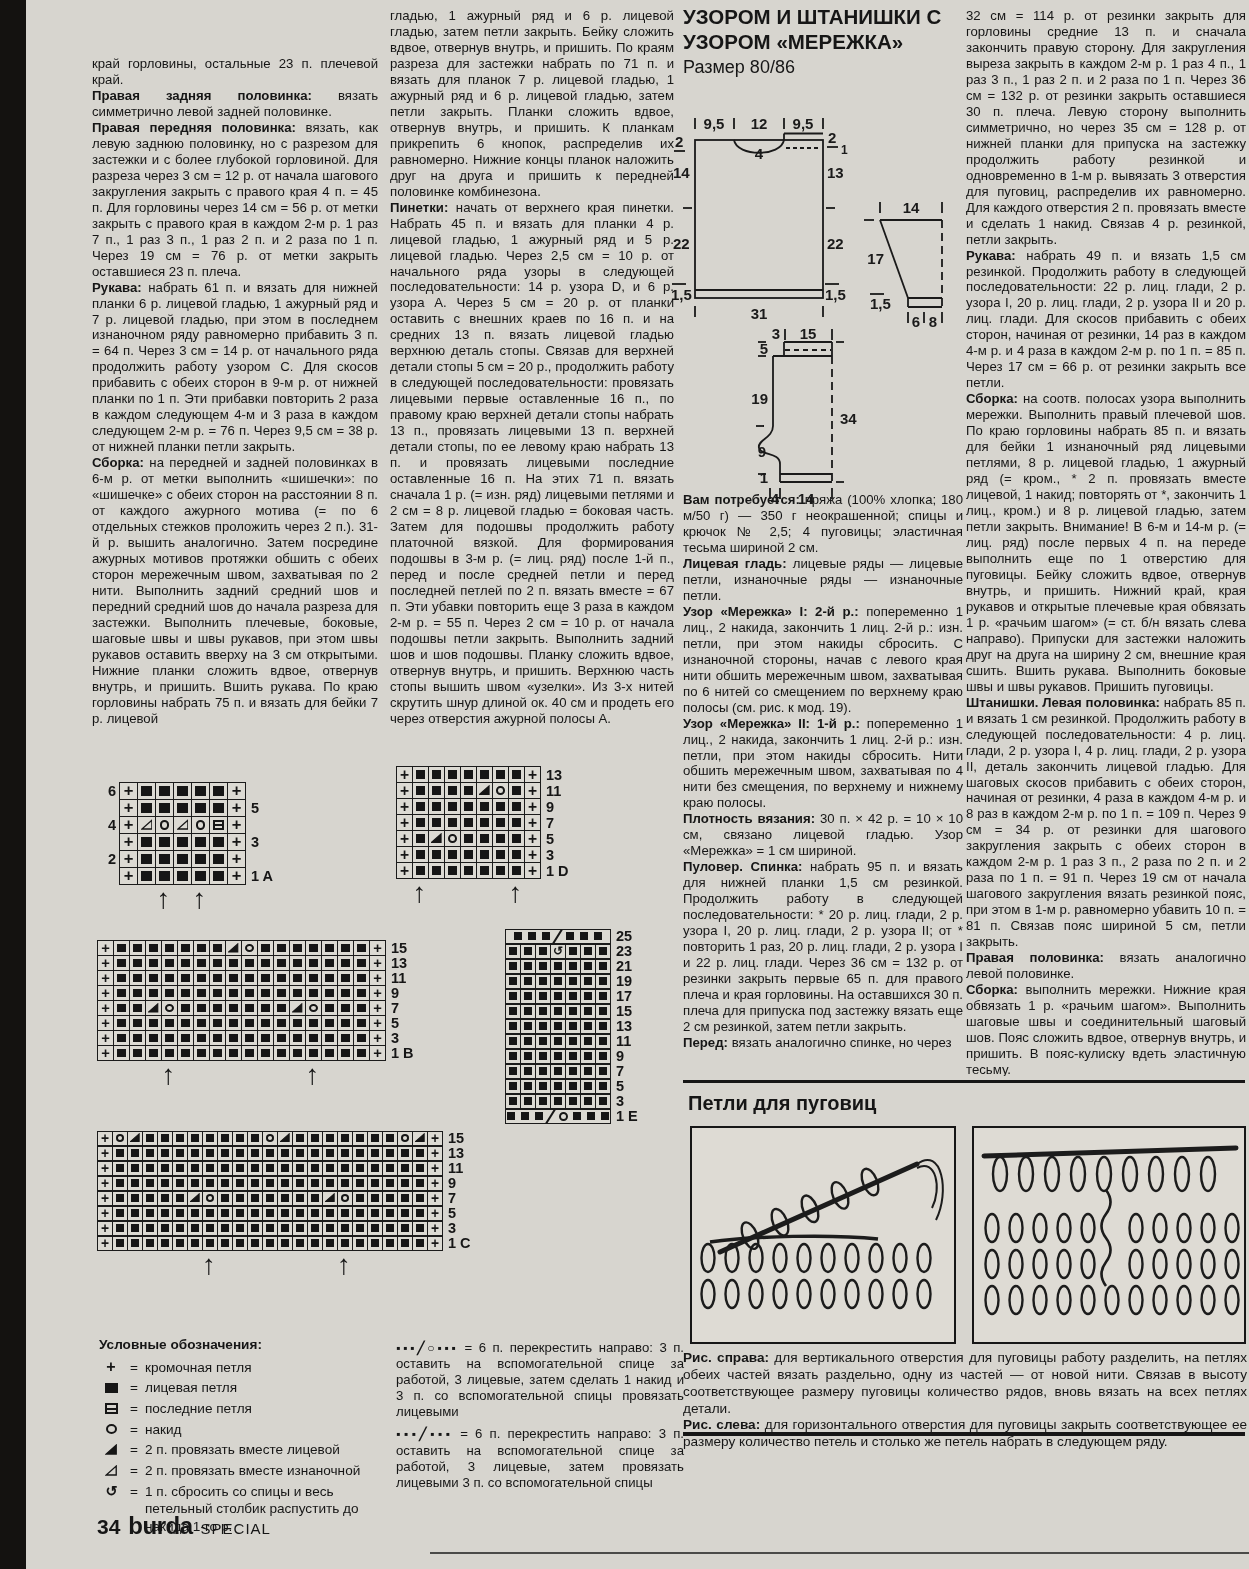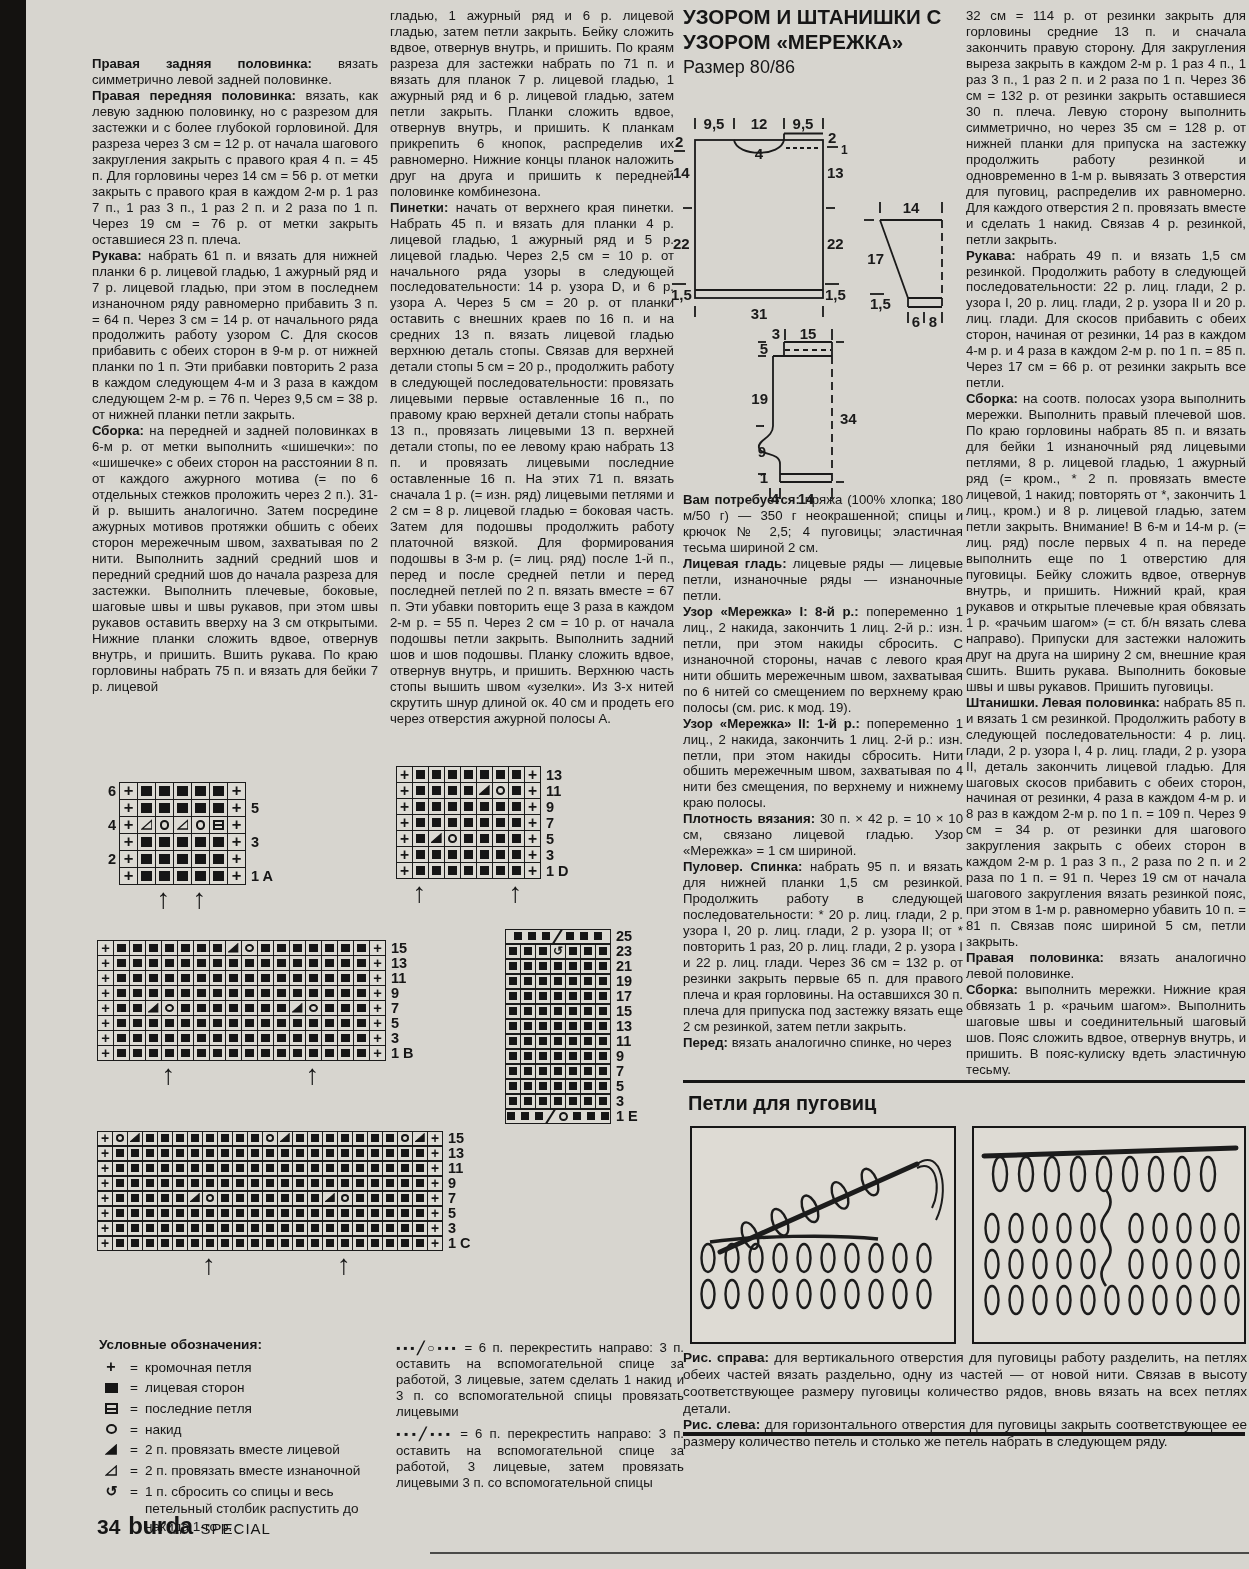--- a/index.html
+++ b/index.html
@@ -60,33 +60,34 @@
   .f-suffix{font-size:15px;letter-spacing:1px;}
   .bottom-shadow{position:absolute;left:430px;top:1552px;width:819px;height:2px;background:#4a4a48;}
 </style>
 </head>
 <body>
 
 <div class="page">
   <div class="scan-edge"></div>
 
   <div class="col" id="col1" style="left:92px;top:56px;width:286px;height:722px;">
+      <p class="para">край горловины, остальные 23 п. плечевой край.</p>
       <p class="para"><b class="lead">Правая задняя половинка: </b>вязать симметрично левой задней половинке.</p>
       <p class="para"><b class="lead">Правая передняя половинка: </b>вязать, как левую заднюю половинку, но с разрезом для застежки и с более глубокой горловиной. Для разреза через 3 см = 12 р. от начала шагового закругления закрыть с правого края 4 п. = 45 п. Для горловины через 14 см = 56 р. от метки закрыть с правого края в каждом 2-м р. 1 раз 7 п., 1 раз 3 п., 1 раз 2 п. и 2 раза по 1 п. Через 19 см = 76 р. от метки закрыть оставшиеся 23 п. плеча.</p>
       <p class="para"><b class="lead">Рукава: </b>набрать 61 п. и вязать для нижней планки 6 р. лицевой гладью, 1 ажурный ряд и 7 р. лицевой гладью, при этом в последнем изнаночном ряду равномерно прибавить 3 п. = 64 п. Через 3 см = 14 р. от начального ряда продолжить работу узором C. Для скосов прибавить с обеих сторон в 9-м р. от нижней планки по 1 п. Эти прибавки повторить 2 раза в каждом следующем 4-м и 3 раза в каждом следующем 2-м р. = 76 п. Через 9,5 см = 38 р. от нижней планки петли закрыть.</p>
       <p class="para"><b class="lead">Сборка: </b>на передней и задней половинках в 6-м р. от метки выполнить «шишечки»: по «шишечке» с обеих сторон на расстоянии 8 п. от каждого ажурного мотива (= по 6 отдельных стежков проложить через 2 п.). 31-й р. вышить аналогично. Затем посредине ажурных мотивов протяжки обшить с обеих сторон мережечным швом, захватывая по 2 нити. Выполнить задний средний шов и передний средний шов до начала разреза для застежки. Выполнить плечевые, боковые, шаговые швы и швы рукавов, при этом швы рукавов оставить вверху на 3 см открытыми. Нижние планки сложить вдвое, отвернув внутрь, и пришить. Вшить рукава. По краю горловины набрать 75 п. и вязать для бейки 7 р. лицевой</p>
     </div>
   <div class="col" id="col2" style="left:390px;top:8px;width:284px;height:752px;">
       <p class="para">гладью, 1 ажурный ряд и 6 р. лицевой гладью, затем петли закрыть. Бейку сложить вдвое, отвернув внутрь, и пришить. По краям разреза для застежки набрать по 71 п. и вязать для планок 7 р. лицевой гладью, 1 ажурный ряд и 6 р. лицевой гладью, затем петли закрыть. Планки сложить вдвое, отвернув внутрь, и пришить. К планкам прикрепить 6 кнопок, распределив их равномерно. Нижние концы планок наложить друг на друга и пришить к передней половинке комбинезона.</p>
       <p class="para"><b class="lead">Пинетки: </b>начать от верхнего края пинетки. Набрать 45 п. и вязать для планки 4 р. лицевой гладью, 1 ажурный ряд и 5 р. лицевой гладью. Через 2,5 см = 10 р. от начального ряда узоры в следующей последовательности: 14 р. узора D, и 6 р. узора A. Через 5 см = 20 р. от планки оставить с внешних краев по 16 п. и на средних 13 п. вязать лицевой гладью верхнюю деталь стопы. Связав для верхней детали стопы 5 см = 20 р., продолжить работу в следующей последовательности: провязать лицевыми первые оставленные 16 п., по правому краю верхней детали стопы набрать 13 п., провязать лицевыми 13 п. верхней детали стопы, по ее левому краю набрать 13 п. и провязать лицевыми последние оставленные 16 п. На этих 71 п. вязать сначала 1 р. (= изн. ряд) лицевыми петлями и 2 см = 8 р. лицевой гладью = боковая часть. Затем для подошвы продолжить работу платочной вязкой. Для формирования подошвы в 3-м р. (= лиц. ряд) после 1-й п., перед и после средней петли и перед последней петлей по 2 п. вязать вместе = 67 п. Эти убавки повторить еще 3 раза в каждом 2-м р. = 55 п. Через 2 см = 10 р. от начала подошвы петли закрыть. Выполнить задний шов и шов подошвы. Планку сложить вдвое, отвернув внутрь, и пришить. Верхнюю часть стопы вышить швом «узелки». Из 3-х нитей скрутить шнур длиной ок. 40 см и продеть его через отверстия ажурной полосы A.</p>
     </div>
   <div class="col" id="col3" style="left:683px;top:492px;width:280px;height:586px;">
       <p class="para"><b class="lead">Вам потребуется: </b>пряжа (100% хлопка; 180 м/50 г) — 350 г неокрашенной; спицы и крючок № 2,5; 4 пуговицы; эластичная тесьма шириной 2 см.</p>
       <p class="para"><b class="lead">Лицевая гладь: </b>лицевые ряды — лицевые петли, изнаночные ряды — изнаночные петли.</p>
-      <p class="para"><b class="lead">Узор «Мережка» I: 8-й р.: </b>попеременно 1 лиц., 2 накида, закончить 1 лиц. 2-й р.: изн. петли, при этом накиды сбросить. С изнаночной стороны, начав с левого края нити обшить мережечным швом, захватывая по 6 нитей со смещением по верхнему краю полосы (см. рис. к мод. 19).</p>
+      <p class="para"><b class="lead">Узор «Мережка» I: 2-й р.: </b>попеременно 1 лиц., 2 накида, закончить 1 лиц. 2-й р.: изн. петли, при этом накиды сбросить. С изнаночной стороны, начав с левого края нити обшить мережечным швом, захватывая по 6 нитей со смещением по верхнему краю полосы (см. рис. к мод. 19).</p>
       <p class="para"><b class="lead">Узор «Мережка» II: 1-й р.: </b>попеременно 1 лиц., 2 накида, закончить 1 лиц. 2-й р.: изн. петли, при этом накиды сбросить. Нити обшить мережечным швом, захватывая по 4 нити без смещения, по верхнему и нижнему краю полосы.</p>
       <p class="para"><b class="lead">Плотность вязания: </b>30 п. × 42 р. = 10 × 10 см, связано лицевой гладью. Узор «Мережка» = 1 см шириной.</p>
       <p class="para"><b class="lead">Пуловер. Спинка: </b>набрать 95 п. и вязать для нижней планки 1,5 см резинкой. Продолжить работу в следующей последовательности: * 20 р. лиц. глади, 2 р. узора I, 20 р. лиц. глади, 2 р. узора II; от * повторить 1 раз, 20 р. лиц. глади, 2 р. узора I и 22 р. лиц. глади. Через 36 см = 132 р. от резинки закрыть первые 65 п. для правого плеча и края горловины. На оставшихся 30 п. плеча для припуска под застежку вязать еще 2 см резинкой, затем петли закрыть.</p>
       <p class="para"><b class="lead">Перед: </b>вязать аналогично спинке, но через</p>
     </div>
   <div class="col" id="col4" style="left:966px;top:8px;width:280px;height:1068px;">
       <p class="para">32 см = 114 р. от резинки закрыть для горловины средние 13 п. и сначала закончить правую сторону. Для закругления выреза закрыть в каждом 2-м р. 1 раз 4 п., 1 раз 3 п., 1 раз 2 п. и 2 раза по 1 п. Через 36 см = 132 р. от резинки закрыть оставшиеся 30 п. плеча. Левую сторону выполнить симметрично, но через 35 см = 128 р. от нижней планки для припуска на застежку продолжить работу резинкой и одновременно в 1-м р. вывязать 3 отверстия для пуговиц, распределив их равномерно. Для каждого отверстия 2 п. провязать вместе и сделать 1 накид. Связав 4 р. резинкой, петли закрыть.</p>
       <p class="para"><b class="lead">Рукава: </b>набрать 49 п. и вязать 1,5 см резинкой. Продолжить работу в следующей последовательности: 22 р. лиц. глади, 2 р. узора I, 20 р. лиц. глади, 2 р. узора II и 20 р. лиц. глади. Для скосов прибавить с обеих сторон, начиная от резинки, 14 раз в каждом 4-м р. и 4 раза в каждом 2-м р. по 1 п. = 85 п. Через 17 см = 66 р. от резинки закрыть все петли.</p>
       <p class="para"><b class="lead">Сборка: </b>на соотв. полосах узора выполнить мережки. Выполнить правый плечевой шов. По краю горловины набрать 85 п. и вязать для бейки 1 изнаночный ряд лицевыми петлями, 8 р. лицевой гладью, 1 ажурный ряд (= кром., * 2 п. провязать вместе лицевой, 1 накид; повторять от *, закончить 1 лиц., кром.) и 8 р. лицевой гладью, затем петли закрыть. Внимание! В 6-м и 14-м р. (= лиц. ряд) после первых 4 п. на переде выполнить еще по 1 отверстию для пуговицы. Бейку сложить вдвое, отвернув внутрь, и пришить. Нижний край, края рукавов и открытые плечевые края обвязать 1 р. «рачьим шагом» (= ст. б/н вязать слева направо). Припуски для застежки наложить друг на друга на ширину 2 см, внешние края сшить. Вшить рукава. Выполнить боковые швы и швы рукавов. Пришить пуговицы.</p>
       <p class="para"><b class="lead">Штанишки. Левая половинка: </b>набрать 85 п. и вязать 1 см резинкой. Продолжить работу в следующей последовательности: 4 р. лиц. глади, 2 р. узора I, 4 р. лиц. глади, 2 р. узора II, деталь закончить лицевой гладью. Для шаговых скосов прибавить с обеих сторон, начиная от резинки, 4 раза в каждом 4-м р. и 8 раз в каждом 2-м р. по 1 п. = 109 п. Через 9 см = 34 р. от резинки для шагового закругления закрыть с обеих сторон в каждом 2-м р. 1 раз 3 п., 2 раза по 2 п. и 2 раза по 1 п. = 91 п. Через 19 см от начала шагового закругления вязать резинкой пояс, при этом в 1-м р. равномерно убавить 10 п. = 81 п. Связав пояс шириной 5 см, петли закрыть.</p>
@@ -1825,21 +1826,21 @@
           <span class="lg-eq">=</span>
           <span>кромочная петля</span>
         </div>
         <div class="legend-item">
           <span class="lg-sym">
             <div class="cell" style="width: 20px; height: 18px; border: none; background: transparent;">
               <div class="sq"></div>
             </div>
           </span>
           <span class="lg-eq">=</span>
-          <span>лицевая сторон</span>
+          <span>лицевая петля</span>
         </div>
         <div class="legend-item">
           <span class="lg-sym">
             <div class="cell" style="width: 20px; height: 18px; border: none; background: transparent;">
               <div class="psq">
                 <div class="pline"></div>
               </div>
             </div>
           </span>
           <span class="lg-eq">=</span>

